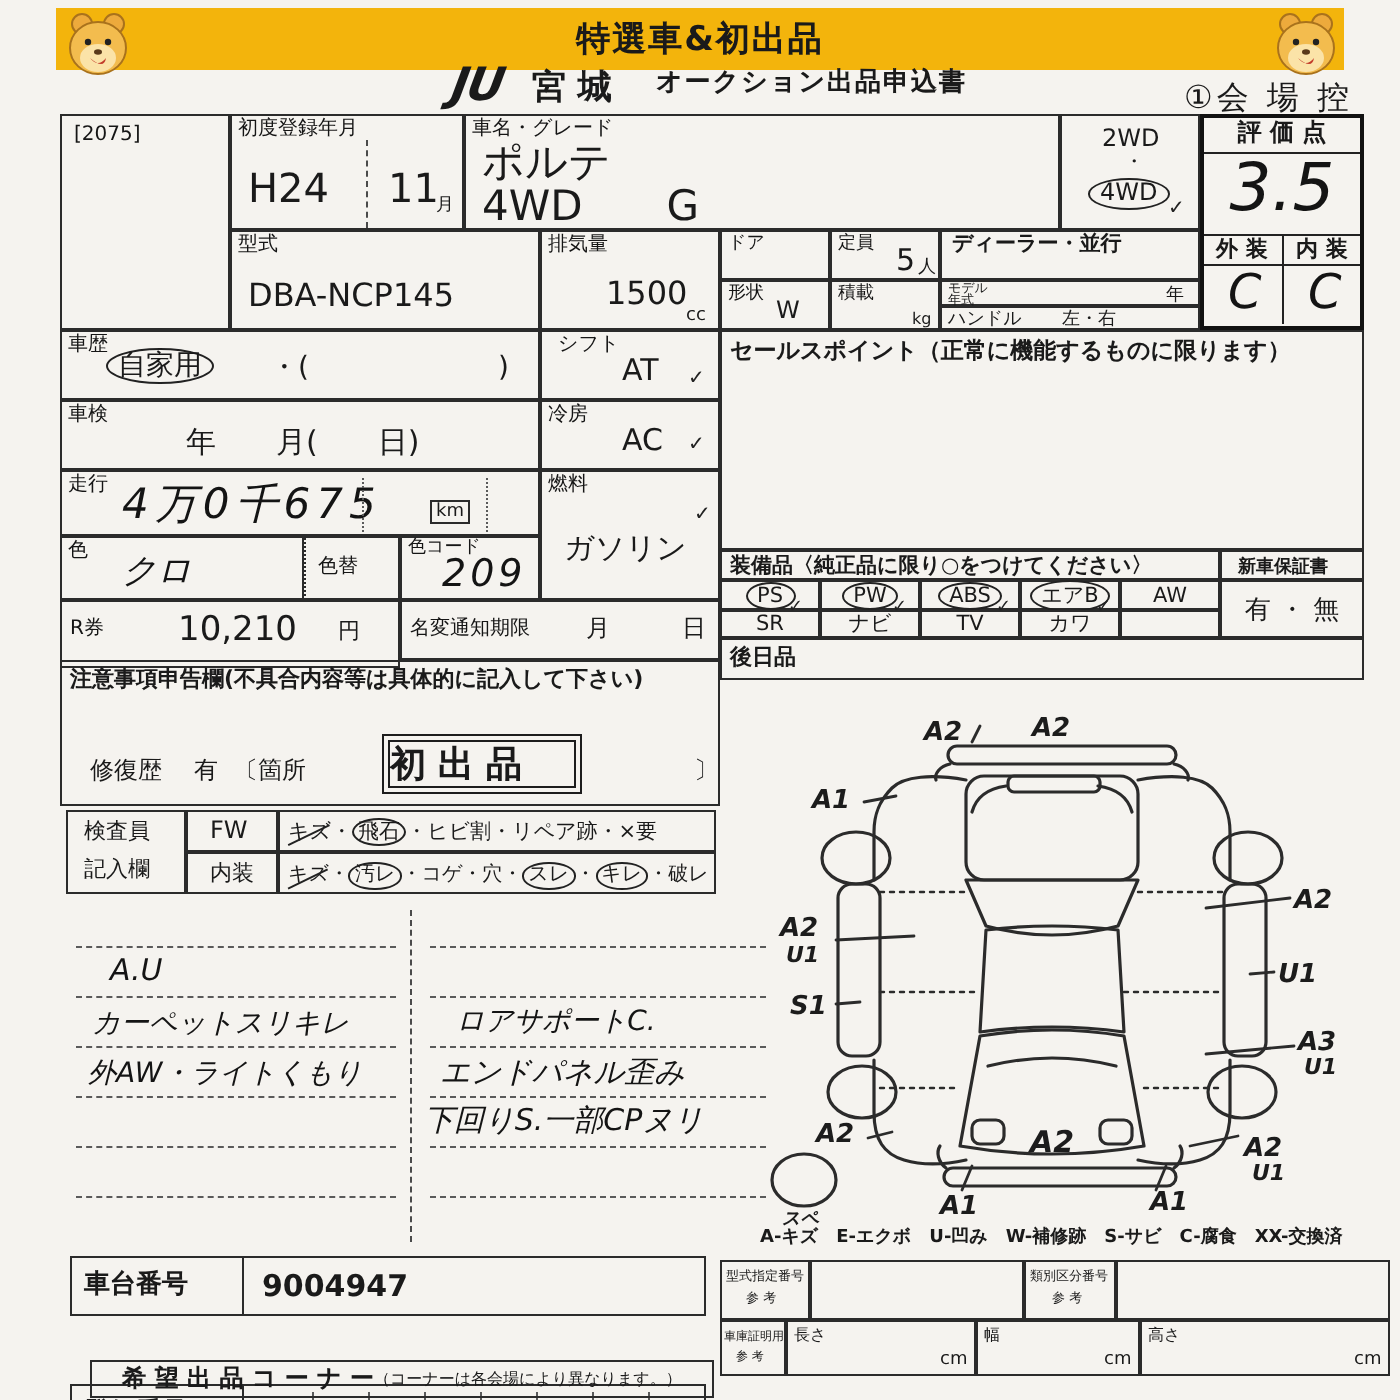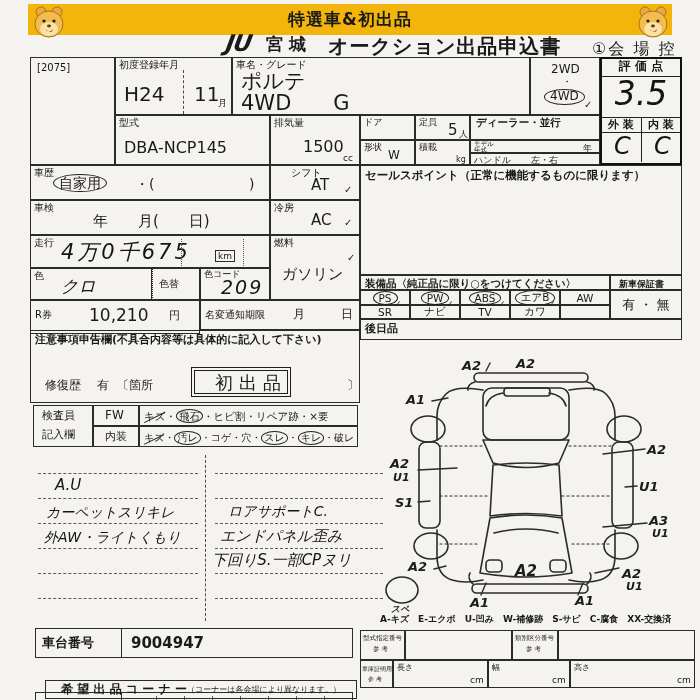--- a/index.html
+++ b/index.html
@@ -12,21 +12,21 @@
   .hand{font-style:italic;color:#141414}
   .circle{border:1.5px solid #222;border-radius:50%;padding:0 5px;display:inline-block}
   .circle-sm{border:1.4px solid #222;border-radius:50%;padding:0 2px;display:inline-block}
   .slashed{position:relative;display:inline-block}
   .slashed::after{content:"";position:absolute;left:-1px;top:58%;width:108%;height:1.4px;background:#222;transform:rotate(-26deg)}
   .dashv{position:absolute;border-left:1.4px dashed #4a4a4a}
   .dotv{position:absolute;border-left:1.4px dotted #5a5a5a}
   .dashh{position:absolute;border-top:1.4px dashed #5a5a5a}
   .ck{position:absolute;font-size:10px;font-style:italic;color:#222}
   .banner{position:absolute;left:28px;top:4px;width:644px;height:31px;background:#f3b40c;display:flex;align-items:center;justify-content:center}
-  .stamp{position:absolute;border:4px double #1d1d1d;text-align:right;font-weight:normal;letter-spacing:6px}
+  .stamp{position:absolute;border:4px double #1d1d1d;text-align:left;font-weight:bold;letter-spacing:6px}
   .kmbox{position:absolute;border:1.2px solid #2b2b2b;font-size:9px;padding:0 2px}
   .eq{position:absolute;border:1px solid #2b2b2b;display:flex;align-items:center;justify-content:center;font-size:10.5px}
   svg text{font-family:"DejaVu Sans","Liberation Sans",sans-serif}
 </style>
 </head>
 <body>
 
 <div class="banner">
   <span class="b" style="font-size:17px;letter-spacing:1px">特選車&amp;初出品</span>
 </div>
@@ -50,21 +50,21 @@
     <ellipse cx="16" cy="25" rx="9" ry="7" fill="#fbe3a8"></ellipse>
     <circle cx="11" cy="17" r="1.6" fill="#222"></circle>
       <circle cx="21" cy="17" r="1.6" fill="#222"></circle>
     <ellipse cx="16" cy="22" rx="2" ry="1.4" fill="#5a3a1a"></ellipse>
     <path d="M12,25 q4,5 8,0 q-1,6 -8,0" fill="#c23b2a"></path>
   </svg>
 </div>
 
 <span class="abs b" style="left:226px;top:30px;font-size:23px;font-style:italic;letter-spacing:-1px;transform:skewX(-10deg)">JU</span>
 <span class="abs b" style="left:266px;top:35px;font-size:17px">宮 城</span>
-<span class="abs b" style="left:328px;top:35px;font-size:20px;letter-spacing:1px">オークション出品申込書</span>
+<span class="abs b" style="left:328px;top:35px;font-size:13px;letter-spacing:1px">オークション出品申込書</span>
 <span class="abs" style="left:592px;top:40px;font-size:16px;letter-spacing:2px">①会 場 控</span>
 
 <div class="cell" style="left:30px;top:57px;width:85px;height:108px;border-width:1.6px">
   <span class="lbl" style="left:6px;top:5px;font-size:10px">[2075]</span>
 </div>
 
 <div class="cell" style="left:115px;top:57px;width:117px;height:58px">
   <span class="lbl" style="left:3px;top:2px">初度登録年月</span>
   <span class="abs" style="left:8px;top:25px;font-size:20px">H24</span>
   <div class="dashv" style="left:67px;top:12px;height:44px"></div>
@@ -135,21 +135,21 @@
   <span class="abs" style="left:60px;top:1px;font-size:9px">左・右</span>
 </div>
 
 <div class="cell" style="left:30px;top:165px;width:240px;height:35px">
   <span class="lbl" style="left:3px;top:2px">車歴</span>
   <span class="abs circle" style="left:22px;top:8px;font-size:14px">自家用</span>
   <span class="abs" style="left:104px;top:10px;font-size:14px">・(</span>
   <span class="abs" style="left:218px;top:10px;font-size:14px">)</span>
 </div>
 <div class="cell" style="left:270px;top:165px;width:90px;height:35px">
-  <span class="lbl" style="left:20px;top:2px">シフト</span>
+  <span class="lbl" style="left:8px;top:2px">シフト</span>
   <span class="abs" style="left:40px;top:11px;font-size:15px">AT</span>
 </div>
 <span class="ck" style="left:344px;top:184px">✓</span>
 
 <div class="cell" style="left:30px;top:200px;width:240px;height:35px">
   <span class="lbl" style="left:3px;top:2px">車検</span>
   <span class="abs" style="left:62px;top:12px;font-size:15px">年　　月(　　日)</span>
 </div>
 <div class="cell" style="left:270px;top:200px;width:90px;height:35px">
   <span class="lbl" style="left:3px;top:2px">冷房</span>

